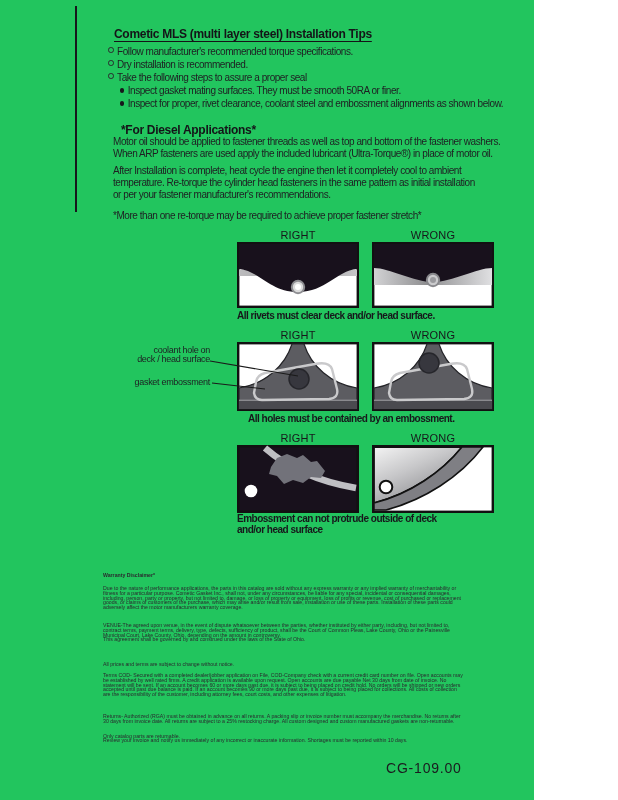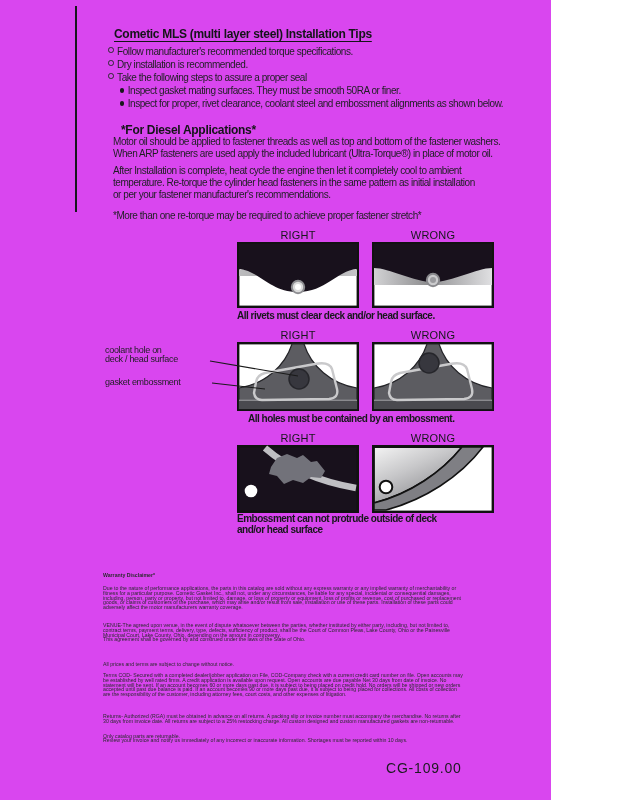--- a/index.html
+++ b/index.html
@@ -1,18 +1,18 @@
 <!DOCTYPE html>
 <html style="--fig-black: #18111c; --gasket-gray: #5c5c61; --band-gray: #b0b0b2; --coolant-hole: #37373e; --embossment-line: #c9c9cb;"><head>
 <meta charset="utf-8">
 <style>
   html,body{margin:0;padding:0;background:#fff;}
   .page{
-    position:relative;width:534px;height:800px;background:#d946ef;
-    font-family:"Liberation Sans",sans-serif;color:#26262a;overflow:hidden;padding-left:17px;
+    position:relative;width:534px;height:800px;background:#22c55e;
+    font-family:"Liberation Sans",sans-serif;color:#26262a;overflow:hidden;
   }
   .spine{position:absolute;left:75px;top:6px;width:1.6px;height:206px;background:#17171c;}
   .title{
     position:absolute;left:114px;top:27px;margin:0;
     font-size:12px;font-weight:bold;letter-spacing:-0.3px;color:#141418;
     text-decoration:underline;text-decoration-thickness:1.4px;text-underline-offset:2.5px;
     white-space:nowrap;
   }
   .bullets{position:absolute;left:108px;top:45px;font-size:10px;line-height:13px;letter-spacing:-0.45px;color:#1e1e22;}
   .b-row{white-space:nowrap;}
@@ -30,21 +30,21 @@
     font-size:11px;font-weight:400;letter-spacing:0.2px;color:#17171b;
   }
   .fig{position:absolute;width:122px;}
   .fig svg{display:block;}
   .caption{
     position:absolute;margin:0;font-size:10px;font-weight:700;line-height:10.5px;
     letter-spacing:-0.5px;color:#17171b;white-space:pre-line;
   }
   .cap1{left:237px;top:311px}.cap2{left:248px;top:414px}.cap3{left:237px;top:514px;width:240px}
   .callout{
-    position:absolute;left:105px;width:105px;text-align:left;
+    position:absolute;left:105px;width:105px;text-align:right;
     font-size:9px;line-height:9.3px;letter-spacing:-0.3px;color:#1e1e22;white-space:pre-line;
   }
   .co1{top:346px}.co2{top:378px}
   .leaders{position:absolute;left:205px;top:354px;}
   .legal{position:absolute;left:103px;top:572px;width:412px;color:#2a2a2e;}
   .legal h3{margin:0 0 8px 0;font-size:5.2px;font-weight:bold;}
   .legal p{margin:0;font-size:5.2px;line-height:4.8px;letter-spacing:0;white-space:pre-line;}
   .legal p:nth-of-type(1){margin-bottom:13px;}
   .legal p:nth-of-type(2){margin-bottom:20px;}
   .legal p:nth-of-type(3){margin-bottom:6px;}

